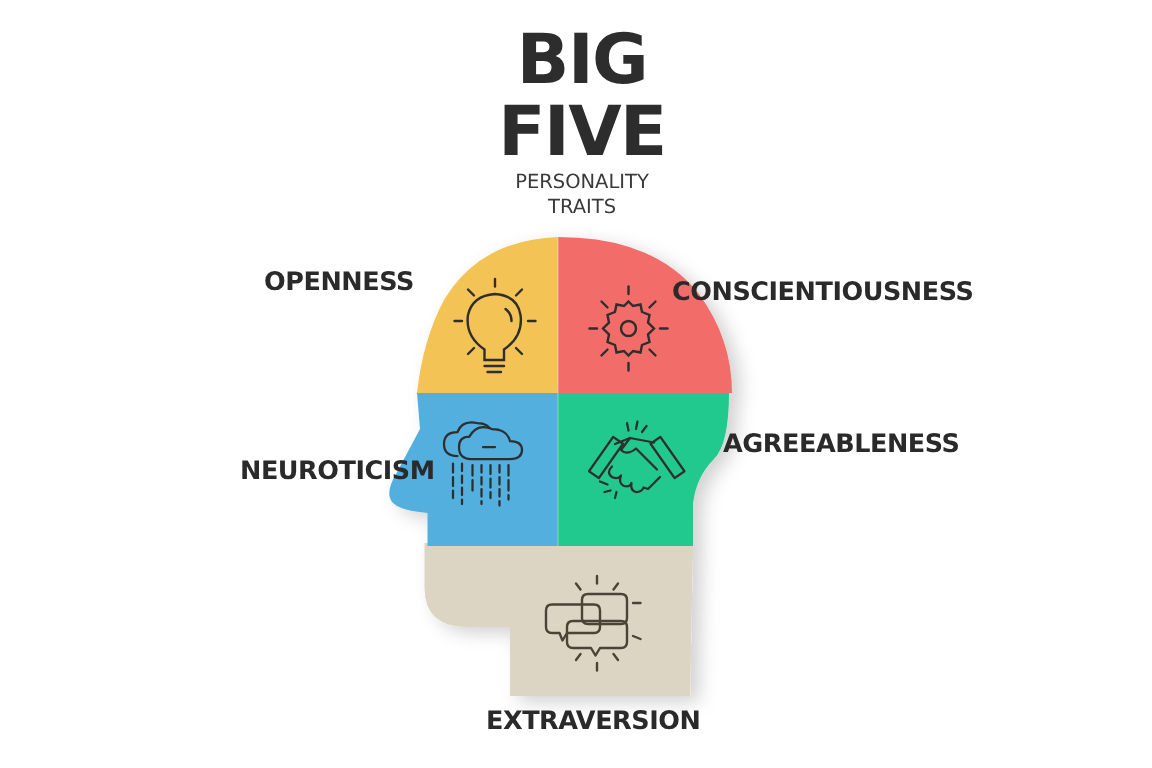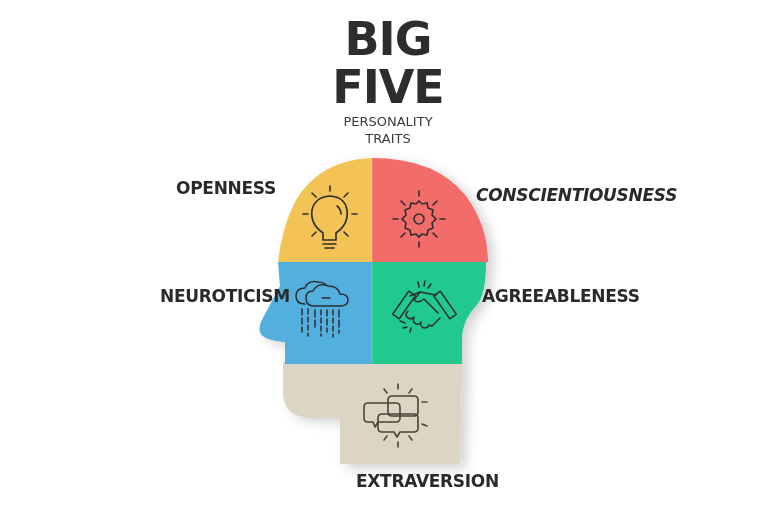--- a/index.html
+++ b/index.html
@@ -9,24 +9,24 @@
                font-family:"DejaVu Sans", sans-serif; color:#2d2d2d; letter-spacing:-1px; }
   #t1 { top:14px; font-size:46px; line-height:50px; }
   #t2 { top:62px; font-size:46px; line-height:50px; }
   .subtitle { position:absolute; left:0; width:776px; text-align:center; font-size:13px;
               color:#3a3a3a; font-family:"DejaVu Sans", sans-serif; line-height:16px; }
   #s1 { top:114px; }
   #s2 { top:131px; }
   .label { position:absolute; font-weight:700; font-size:17px; color:#2a2a2a;
            font-family:"DejaVu Sans", sans-serif; letter-spacing:-0.3px; line-height:15px; white-space:nowrap; }
   #lbl-open { left:170px; top:181px; width:112px; text-align:center; }
-  #lbl-cons { left:476px; top:188px;font-style:italic; }
-  #lbl-neur { left:160px; top:289px; }
+  #lbl-cons { left:448px; top:188px; }
+  #lbl-neur { left:160px; top:307px; }
   #lbl-agree { left:482px; top:289px; }
-  #lbl-extra { left:356px; top:474px; }
+  #lbl-extra { left:324px; top:474px; }
   svg#head { position:absolute; left:0; top:0; }
 </style>
 </head>
 <body>
 
 <svg id="head" width="768" height="512" viewBox="0 0 768 512">
   <defs>
     <filter id="shadow" x="-20%" y="-20%" width="140%" height="140%">
       <feDropShadow dx="6" dy="4" stdDeviation="6" flood-color="#000" flood-opacity="0.18"></feDropShadow>
     </filter>

